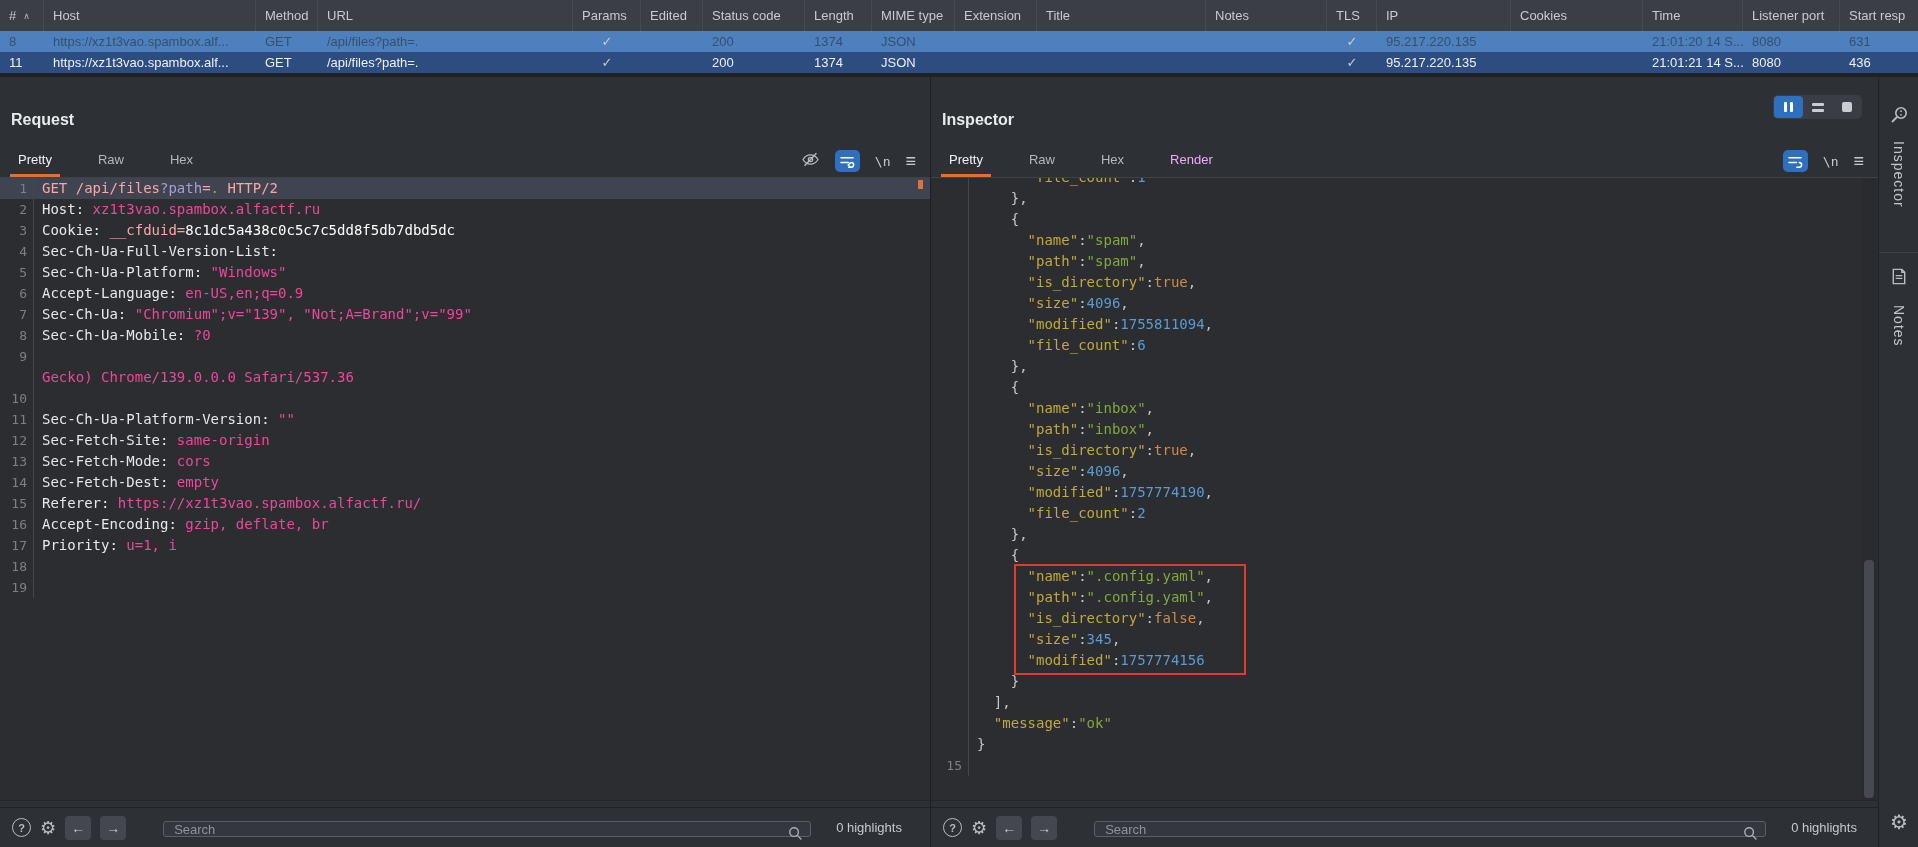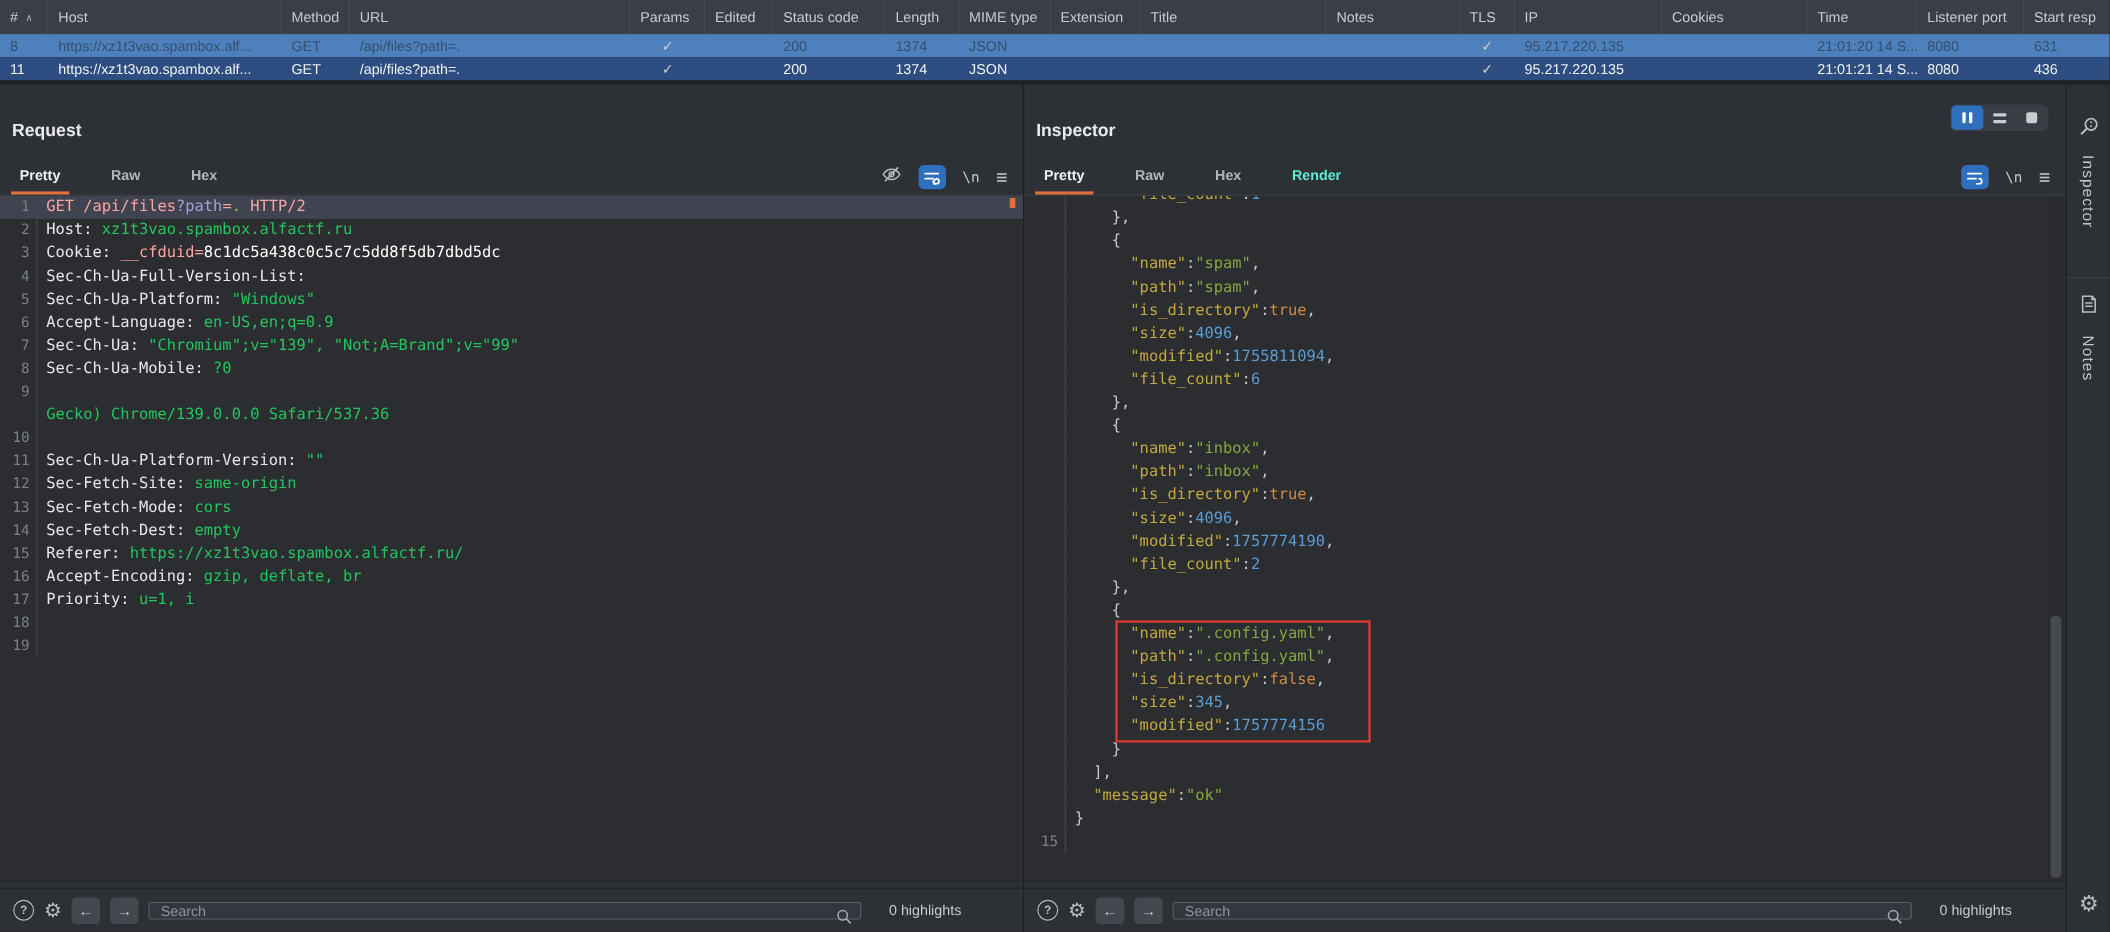--- a/index.html
+++ b/index.html
@@ -24,46 +24,46 @@
 
   #hsplit{position:absolute;left:0;top:73px;width:1918px;height:4px;background:#1f2125;}
 
   
   .panel{position:absolute;top:77px;height:770px;background:#2d3035;}
   #request-panel{left:0;width:930px;}
   #response-panel{left:931px;width:947px;}
   #vsplit{position:absolute;left:930px;top:77px;width:1px;height:770px;background:#1d1f23;}
 
   .panel-title{position:absolute;left:11px;top:34px;font-size:16px;font-weight:bold;color:#e8eaec;}
-  .tabs{position:absolute;left:14px;top:66px;height:34px;display:flex;gap:38px;font-size:13px;font-weight:bold;}
+  .tabs{position:absolute;left:14px;top:66px;height:34px;display:flex;gap:38px;font-size:13px;}
   .tab{color:#b4b7bd;padding:9px 4px 10px;position:relative;cursor:pointer;}
   .tab.active{color:#f2f3f5;}
   .tab.active::after{content:"";position:absolute;left:-4px;right:-4px;bottom:0;height:3px;background:#e0713d;}
-  .tab.disabled{color:#5eead4;}
+  .tab.disabled{color:#f0abfc;}
   .tabs-divider{position:absolute;left:0;top:100px;width:100%;height:1px;background:#3f4247;}
 
   .icon-row{position:absolute;top:72px;right:14px;display:flex;align-items:center;gap:15px;height:24px;}
   .wrap-btn{width:25px;height:22px;background:#2e6fbe;border-radius:5px;display:flex;align-items:center;justify-content:center;cursor:pointer;}
   .nl{color:#c6c9ce;font-family:"DejaVu Sans Mono",monospace;font-size:13px;cursor:pointer;}
   .burger{color:#c6c9ce;font-size:18px;line-height:18px;cursor:pointer;}
 
   
   .editor{position:absolute;left:0;top:101px;width:100%;height:622px;background:#2b2d31;
           overflow:hidden;font-family:"DejaVu Sans Mono",monospace;font-size:14px;border-bottom:1px solid #25272b;}
   .editor-body{position:relative;height:100%;overflow:hidden;}
   .code-line{display:flex;height:21px;line-height:21px;white-space:pre;}
   .gut{flex:0 0 27px;text-align:right;padding-right:6px;color:#7c8086;border-right:1px solid #44474d;font-size:13px;}
   #resp-editor .gut{flex-basis:31px;}
   .txt{padding-left:8px;}
   .code-line.hl{background:#3f4450;}
   .partial-start .code-line:first-child{margin-top:-11px;}
   .red-box{position:absolute;left:83px;width:228px;border:2px solid #e23b2e;pointer-events:none;}
   .scroll-mark{position:absolute;top:103px;right:7px;width:5px;height:9px;background:#e0713d;}
 
-  .tk-w{color:#fca5a5}.tk-hn{color:#e6e8ea}.tk-hv{color:#22c55e}.tk-ck{color:#ffffff}
+  .tk-w{color:#fca5a5}.tk-hn{color:#e6e8ea}.tk-hv{color:#ec4899}.tk-ck{color:#ffffff}
   .tk-pn{color:#a79fd6}.tk-pv{color:#9fae3f}.tk-k{color:#c2a93d}.tk-s{color:#84a73e}
   .tk-n{color:#5b9bd3}.tk-b{color:#d18a47}.tk-p{color:#c3c6ca}
 
   #resp-scroll{position:absolute;left:931px;top:101px;width:14px;height:622px;background:#292b2f;}
   #resp-scroll .thumb{position:absolute;left:2px;width:10px;top:382px;height:238px;background:#46494f;border-radius:4px;}
 
   
   #pause-group{position:absolute;top:18px;right:16px;display:flex;background:#3a3d43;border-radius:5px;padding:1px;}
   .pg-btn{width:29px;height:22px;display:flex;align-items:center;justify-content:center;gap:3px;cursor:pointer;border-radius:4px;}
   .pg-btn.active{background:#2e6fbe;}
@@ -73,21 +73,21 @@
   .sq{width:10px;height:10px;background:#c9ccd1;border-radius:2px;}
 
   
   .bottom-bar{position:absolute;left:0;bottom:0;height:40px;width:100%;background:#2d3035;
               border-top:1px solid #202226;display:flex;align-items:center;gap:9px;padding:0 12px;box-sizing:border-box;}
   .help{flex:0 0 17px;width:17px;height:17px;border:1.5px solid #b9bcc2;border-radius:50%;color:#b9bcc2;
         font-size:11px;font-weight:bold;display:flex;align-items:center;justify-content:center;cursor:pointer;}
   .gear{color:#b9bcc2;font-size:18px;line-height:18px;cursor:pointer;}
   .nav-btn{width:26px;height:24px;background:#44474e;border-radius:4px;color:#c9ccd2;display:flex;
            align-items:center;justify-content:center;font-size:14px;cursor:pointer;}
-  .searchbox{position:relative;height:16px;}
+  .searchbox{position:relative;height:16px;margin-left:28px;}
   .search{width:100%;height:100%;background:#34373d;border:1px solid #5a5e66;border-radius:3px;color:#d6d9dd;
           padding:0 30px 0 10px;font-size:13px;box-sizing:border-box;font-family:"Liberation Sans",sans-serif;}
   .search::placeholder{color:#8f939a;}
   .mag{position:absolute;right:8px;top:6px;}
   .highlights{color:#c6c9cf;font-size:13px;margin-left:16px;white-space:nowrap;}
 
   
   #right-strip{position:absolute;left:1878px;top:77px;width:40px;height:770px;background:#2d3035;border-left:1px solid #202226;}
   .strip-item{position:absolute;left:50%;transform:translateX(-50%);}
   .vlabel{writing-mode:vertical-rl;color:#c3c6cc;font-size:14px;letter-spacing:1px;cursor:pointer;}

